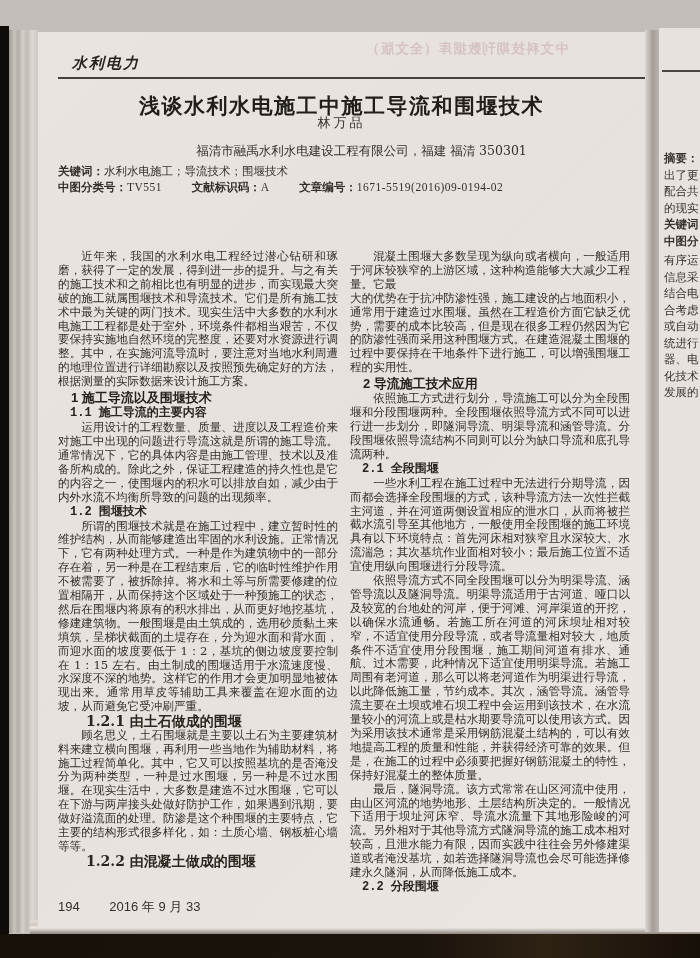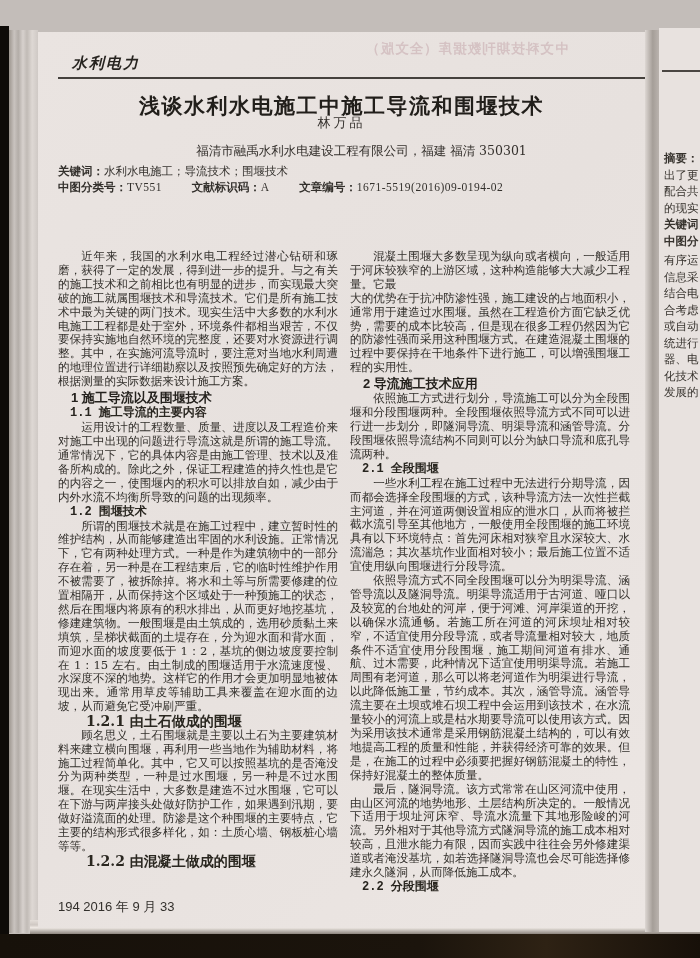--- a/index.html
+++ b/index.html
@@ -59,21 +59,21 @@
   .blk{margin:0;}
   .blk-p{text-indent:2em;}
   .blk-cont{text-indent:0;}
   .blk-h1{font-family:Liberation Sans, sans-serif;font-weight:bold;
     font-size:13px;line-height:17px;text-indent:1em;color:#24211d;}
   .blk-h2{font-weight:bold;font-size:12px;line-height:15px;text-indent:1em;color:#28251f;font-family:Liberation Mono, monospace;}
   .blk-h3{font-weight:bold;font-size:14px;line-height:14.5px;text-indent:2em;color:#2a2720;}
   
   .footer{position:absolute;top:866px;left:20px;font-size:13px;color:#33302c;
     font-family:"Liberation Sans",sans-serif;}
-  .footer .pn{font-weight:bold;font-weight:normal;}
+  .footer .pn{margin-right:26px;font-weight:bold;font-weight:normal;}
   
   .np-rule{position:absolute;top:42px;left:3px;width:45px;height:2px;background:#4a4642;}
   .np-block1{position:absolute;top:122px;left:5px;width:60px;
     font-size:11.5px;line-height:16.5px;font-weight:bold;white-space:nowrap;color:#36322d;}
   .np-block2{position:absolute;top:224px;left:5px;width:60px;
     font-size:11.5px;line-height:16.5px;white-space:nowrap;color:#36322d;}
   .blk-npb{font-weight:bold;}
   .blk-npr{font-weight:normal;}
 </style>
 </head>

